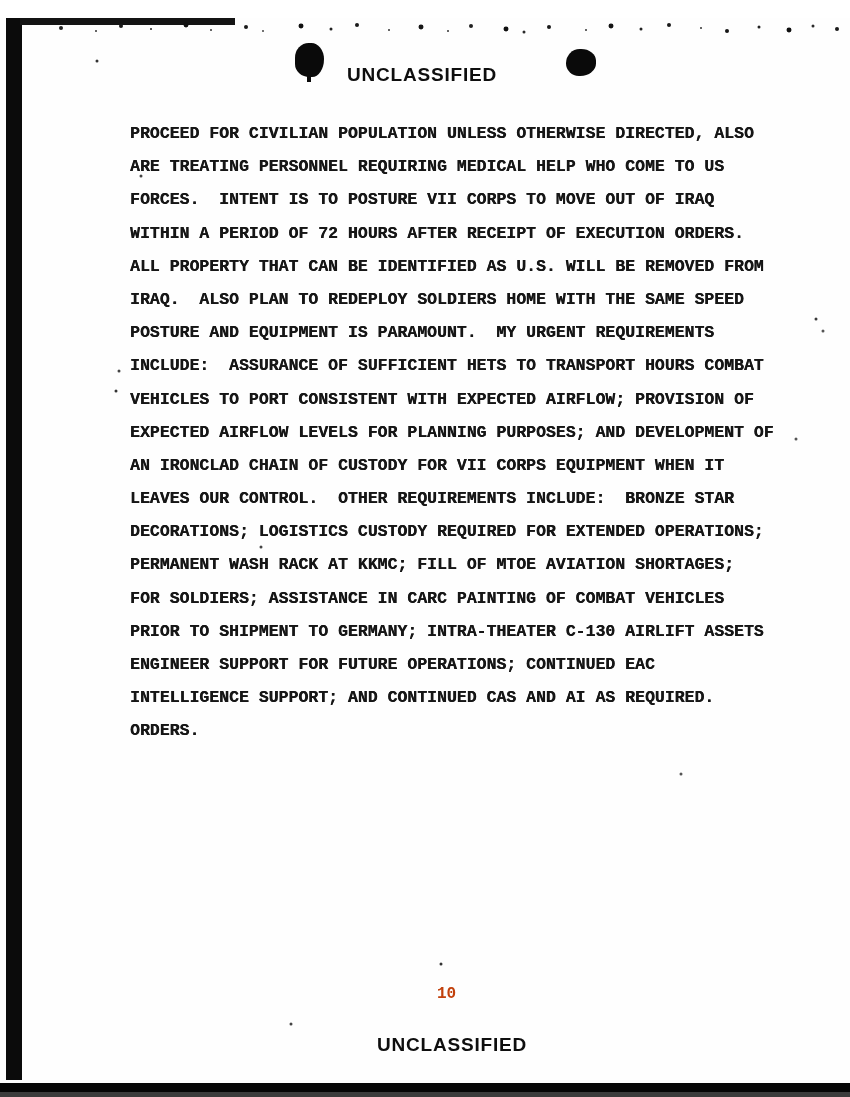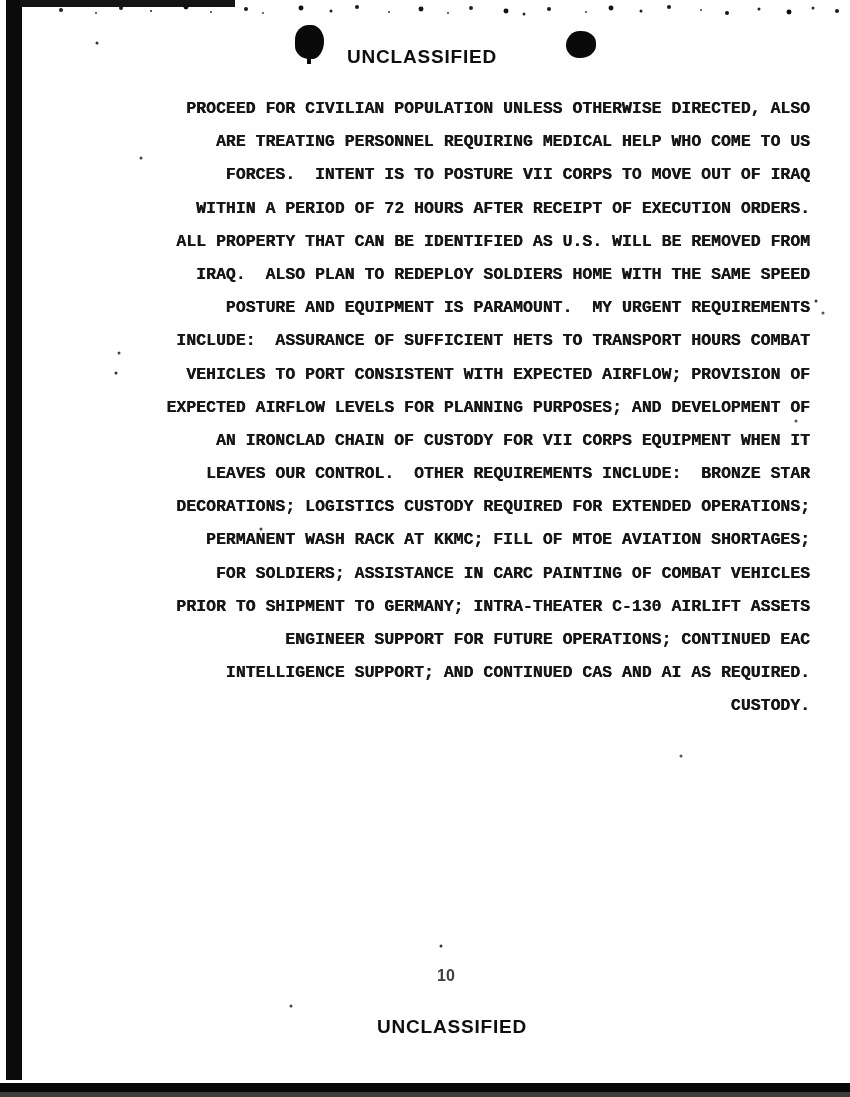--- a/index.html
+++ b/index.html
@@ -1,20 +1,20 @@
 <!DOCTYPE html>
 <html><head>
 <meta charset="utf-8">
 <style>
   * { margin: 0; padding: 0; box-sizing: border-box; }
   html, body { background: #ffffff; }
   body { width: 850px; height: 1097px; position: relative; overflow: hidden;
          font-family: "Liberation Sans", sans-serif; }
 
-  .scan-page { position: absolute; inset: 0; background: #fefefe; }
+  .scan-page { position: absolute; inset: 0; background: #fefefe; margin-top: 18px; }
 
   
   .edge-left   { position: absolute; left: 6px; top: 0; width: 16px; height: 1086px;
                  background: #0b0b0b; }
   .edge-top    { position: absolute; left: 20px; top: 0; width: 215px; height: 7px;
                  background: #141414; }
   .edge-bottom { position: absolute; left: 0; bottom: 0; width: 850px; height: 17px;
                  background: linear-gradient(to bottom, #fdfdfd 0 3px, #060606 3px 12px, #3c3c3c 12px 17px); }
 
   .top-speckles { position: absolute; left: 0; top: 0; width: 2px; height: 2px;
@@ -42,30 +42,30 @@
                      width: 4px; height: 8px; background: #0a0a0a; }
   .stamp-dot.right { left: 566px; top: 31px; width: 30px; height: 27px;
                      border-radius: 48% 52% 55% 45% / 55% 45% 50% 50%; }
 
   .classification { position: absolute; color: #0e0e0e; font-weight: 700;
                     font-size: 19px; letter-spacing: 0.8px;
                     font-family: "Liberation Sans", sans-serif; }
   .classification.header { left: 347px; top: 46px; }
   .classification.footer { left: 377px; top: 1016px; }
 
-  .doc-body { position: absolute; left: 130px; top: 92px; width: 680px;
+  .doc-body { position: absolute; left: 130px; top: 99px; width: 680px;
               font-family: "Liberation Mono", "DejaVu Sans Mono", monospace;
               font-weight: 700; font-size: 16.5px; line-height: 33.2px;
-              color: #161616; text-align: right; }
+              color: #161616; }
   .doc-line { white-space: pre; height: 33.2px;
               text-shadow: 0.3px 0 0 #161616; }
 
   .page-number { position: absolute; left: 437px; top: 967px;
-                 font-family: Liberation Sans, sans-serif;
-                 font-weight: 700; font-size: 16px; color: #404040; }
+                 font-family: Liberation Mono, monospace;
+                 font-weight: 700; font-size: 16px; color: #c2410c; }
 </style>
 </head>
 <body>
 
 <div class="scan-page">
 
   <div class="edge-left"></div>
   <div class="edge-top"></div>
   <div class="edge-bottom"></div>
   <div class="top-speckles"></div>
@@ -87,20 +87,20 @@
     <div class="doc-line">VEHICLES TO PORT CONSISTENT WITH EXPECTED AIRFLOW; PROVISION OF</div>
     <div class="doc-line">EXPECTED AIRFLOW LEVELS FOR PLANNING PURPOSES; AND DEVELOPMENT OF</div>
     <div class="doc-line">AN IRONCLAD CHAIN OF CUSTODY FOR VII CORPS EQUIPMENT WHEN IT</div>
     <div class="doc-line">LEAVES OUR CONTROL.  OTHER REQUIREMENTS INCLUDE:  BRONZE STAR</div>
     <div class="doc-line">DECORATIONS; LOGISTICS CUSTODY REQUIRED FOR EXTENDED OPERATIONS;</div>
     <div class="doc-line">PERMANENT WASH RACK AT KKMC; FILL OF MTOE AVIATION SHORTAGES;</div>
     <div class="doc-line">FOR SOLDIERS; ASSISTANCE IN CARC PAINTING OF COMBAT VEHICLES</div>
     <div class="doc-line">PRIOR TO SHIPMENT TO GERMANY; INTRA-THEATER C-130 AIRLIFT ASSETS</div>
     <div class="doc-line">ENGINEER SUPPORT FOR FUTURE OPERATIONS; CONTINUED EAC</div>
     <div class="doc-line">INTELLIGENCE SUPPORT; AND CONTINUED CAS AND AI AS REQUIRED.</div>
-    <div class="doc-line">CUSTODY.</div>
+    <div class="doc-line">ORDERS.</div>
   </div>
 
   <div class="page-number">10</div>
 
   <div class="classification footer">UNCLASSIFIED</div>
 
 </div>
 
 </body></html>

